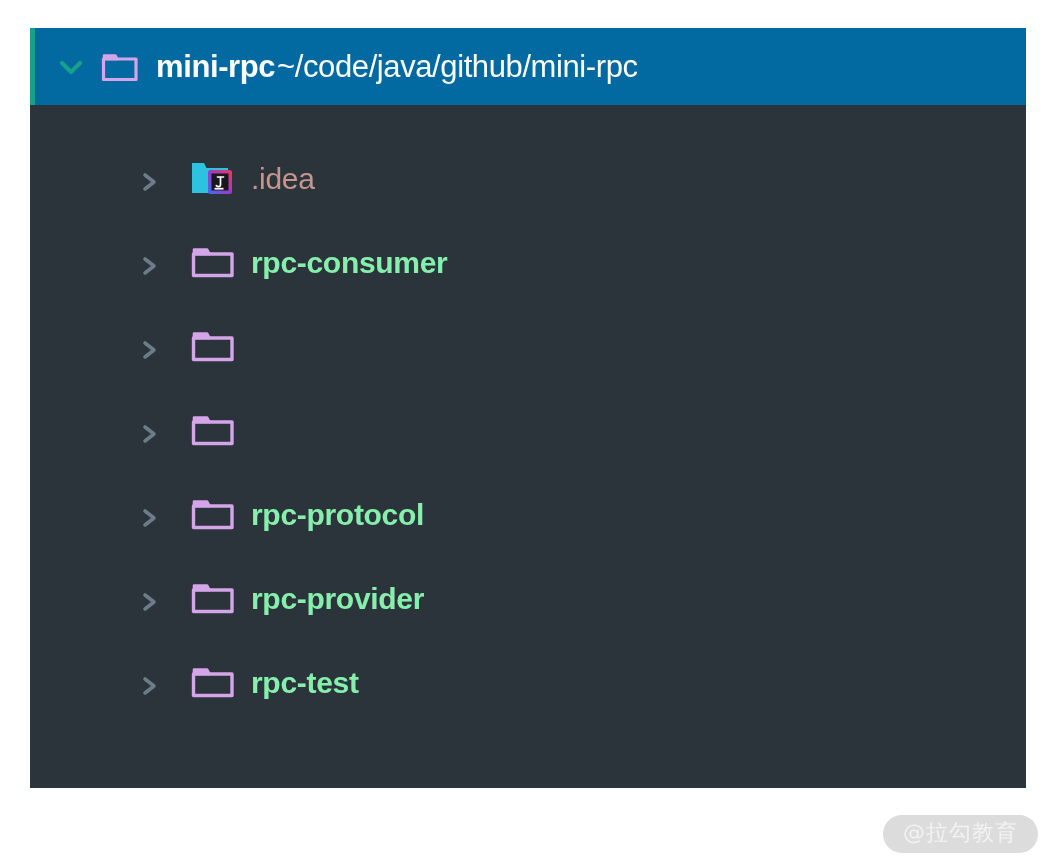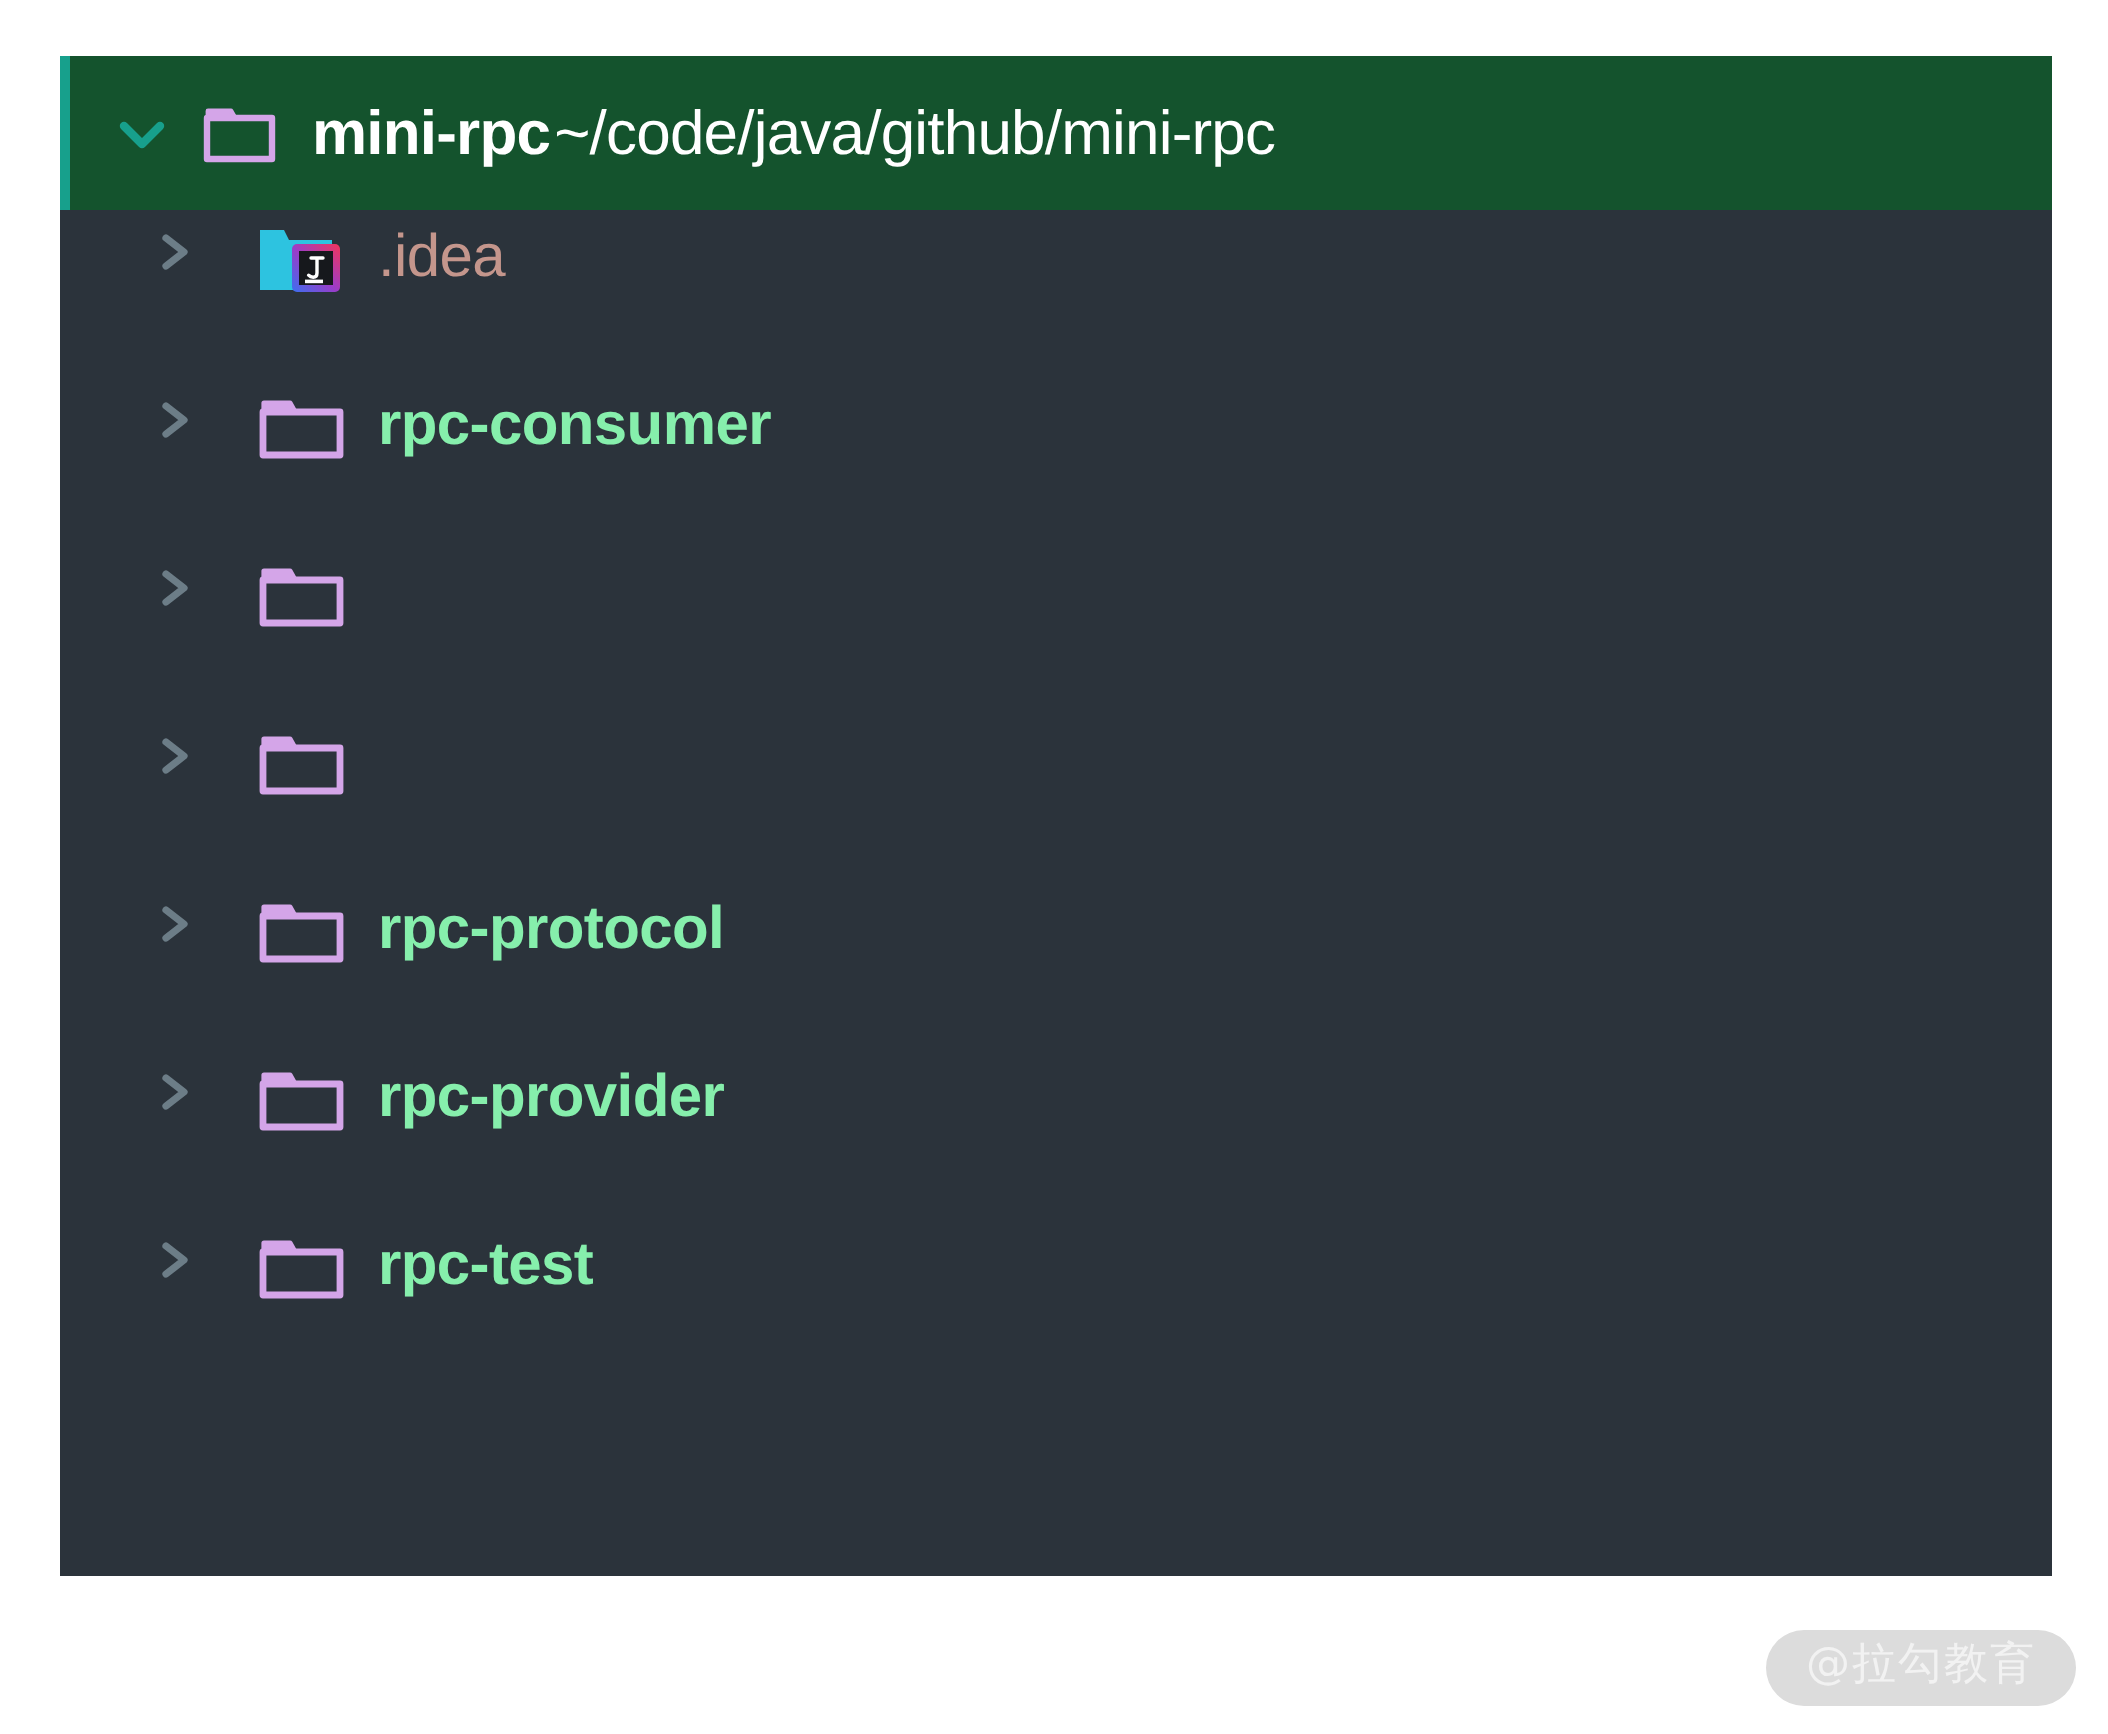--- a/index.html
+++ b/index.html
@@ -24,21 +24,21 @@
     width: 996px;
     height: 760px;
     background: #2b333b;
     overflow: hidden;
   }
 
   
   .tree-root-row {
     position: relative;
     height: 77px;
-    background: #14532d;
+    background: #0369a1;
     display: flex;
     align-items: center;
     box-sizing: border-box;
     padding-left: 0;
   }
   .root-accent-bar {
     position: absolute;
     left: 0;
     top: 0;
     bottom: 0;
@@ -74,22 +74,22 @@
     margin-left: 2px;
   }
 
   
   .tree-children {
     padding-top: 7px;
   }
   .tree-row {
     height: 84px;
     display: flex;
-    align-items: flex-start;
-    padding-left: 46px;
+    align-items: flex-end;
+    padding-left: 108px;
     box-sizing: border-box;
   }
   .chevron-right {
     width: 24px;
     height: 28px;
     flex: 0 0 auto;
     margin-right: 28px;
   }
   .row-icon {
     width: 46px;

